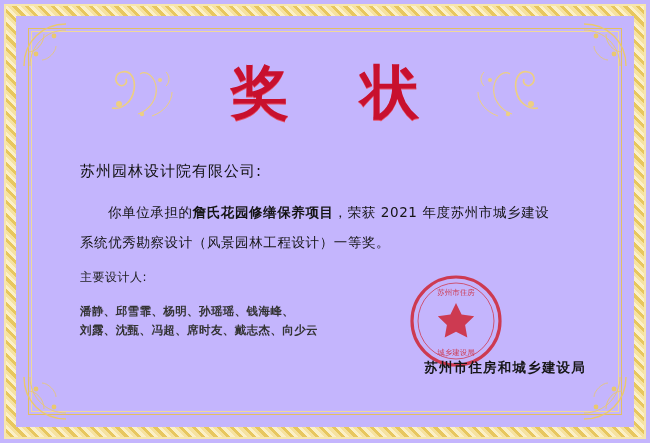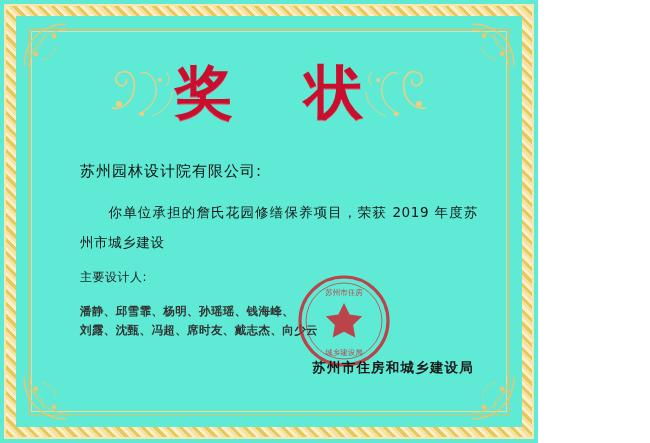--- a/index.html
+++ b/index.html
@@ -10,23 +10,23 @@
   body {
     width: 650px;
     height: 443px;
     overflow: hidden;
     font-family: "DejaVu Sans", "Liberation Sans", sans-serif;
   }
 
   
   .certificate {
     position: relative;
-    width: 538px;
+    width: 650px;
     height: 443px;
-    background: #5eead4;
+    background: #c4b5fd;
     box-sizing: border-box;
   }
 
   
   .border-outer {
     position: absolute;
     left: 6px;
     top: 6px;
     right: 6px;
     bottom: 6px;
@@ -133,21 +133,21 @@
   .paragraph {
     margin-top: 16px;
     font-size: 13.5px;
     line-height: 30px;
     letter-spacing: 0.6px;
     color: #141414;
     text-align: justify;
     padding: 0 18px 0 38px;
   }
   .paragraph .indent { display: inline-block; width: 28px; }
-  .highlight { font-weight: 400; margin-top: 17px; }
+  .highlight { font-weight: 700; margin-top: 17px; }
 
   
   .designers {
     margin-top: 12px;
     margin-left: 38px;
     font-size: 11.5px;
     color: #1d1d1d;
   }
   .designers-title {
     font-size: 12px;
@@ -273,21 +273,24 @@
           <circle cx="52" cy="22" r="2" fill="currentColor" stroke="none"></circle>
           <path d="M58 14 C62 18 62 24 58 28" stroke-width="1"></path>
         </svg>
       </div>
     </div>
 
     <div class="body">
       <div class="salutation">苏州园林设计院有限公司:</div>
 
       <div class="paragraph">
-        <span class="indent"></span><span>你单位承担的</span><span class="highlight">詹氏花园修缮保养项目</span><span>，荣获 2019 年度苏州市城乡建设</span>
+        <span class="indent"></span><span>你单位承担的</span><span class="highlight">詹氏花园修缮保养项目</span><span>，荣获 2021 年度苏州市城乡建设</span>
+      </div>
+      <div class="paragraph" style="margin-top:0">
+        <span>系统优秀勘察设计（风景园林工程设计）一等奖。</span>
       </div>
 
       <div class="designers">
         <div class="designers-title">主要设计人:</div>
         <div class="designers-line">潘静、邱雪霏、杨明、孙瑶瑶、钱海峰、</div>
         <div class="designers-line">刘露、沈甄、冯超、席时友、戴志杰、向少云</div>
       </div>
     </div>
 
     <div class="seal">

